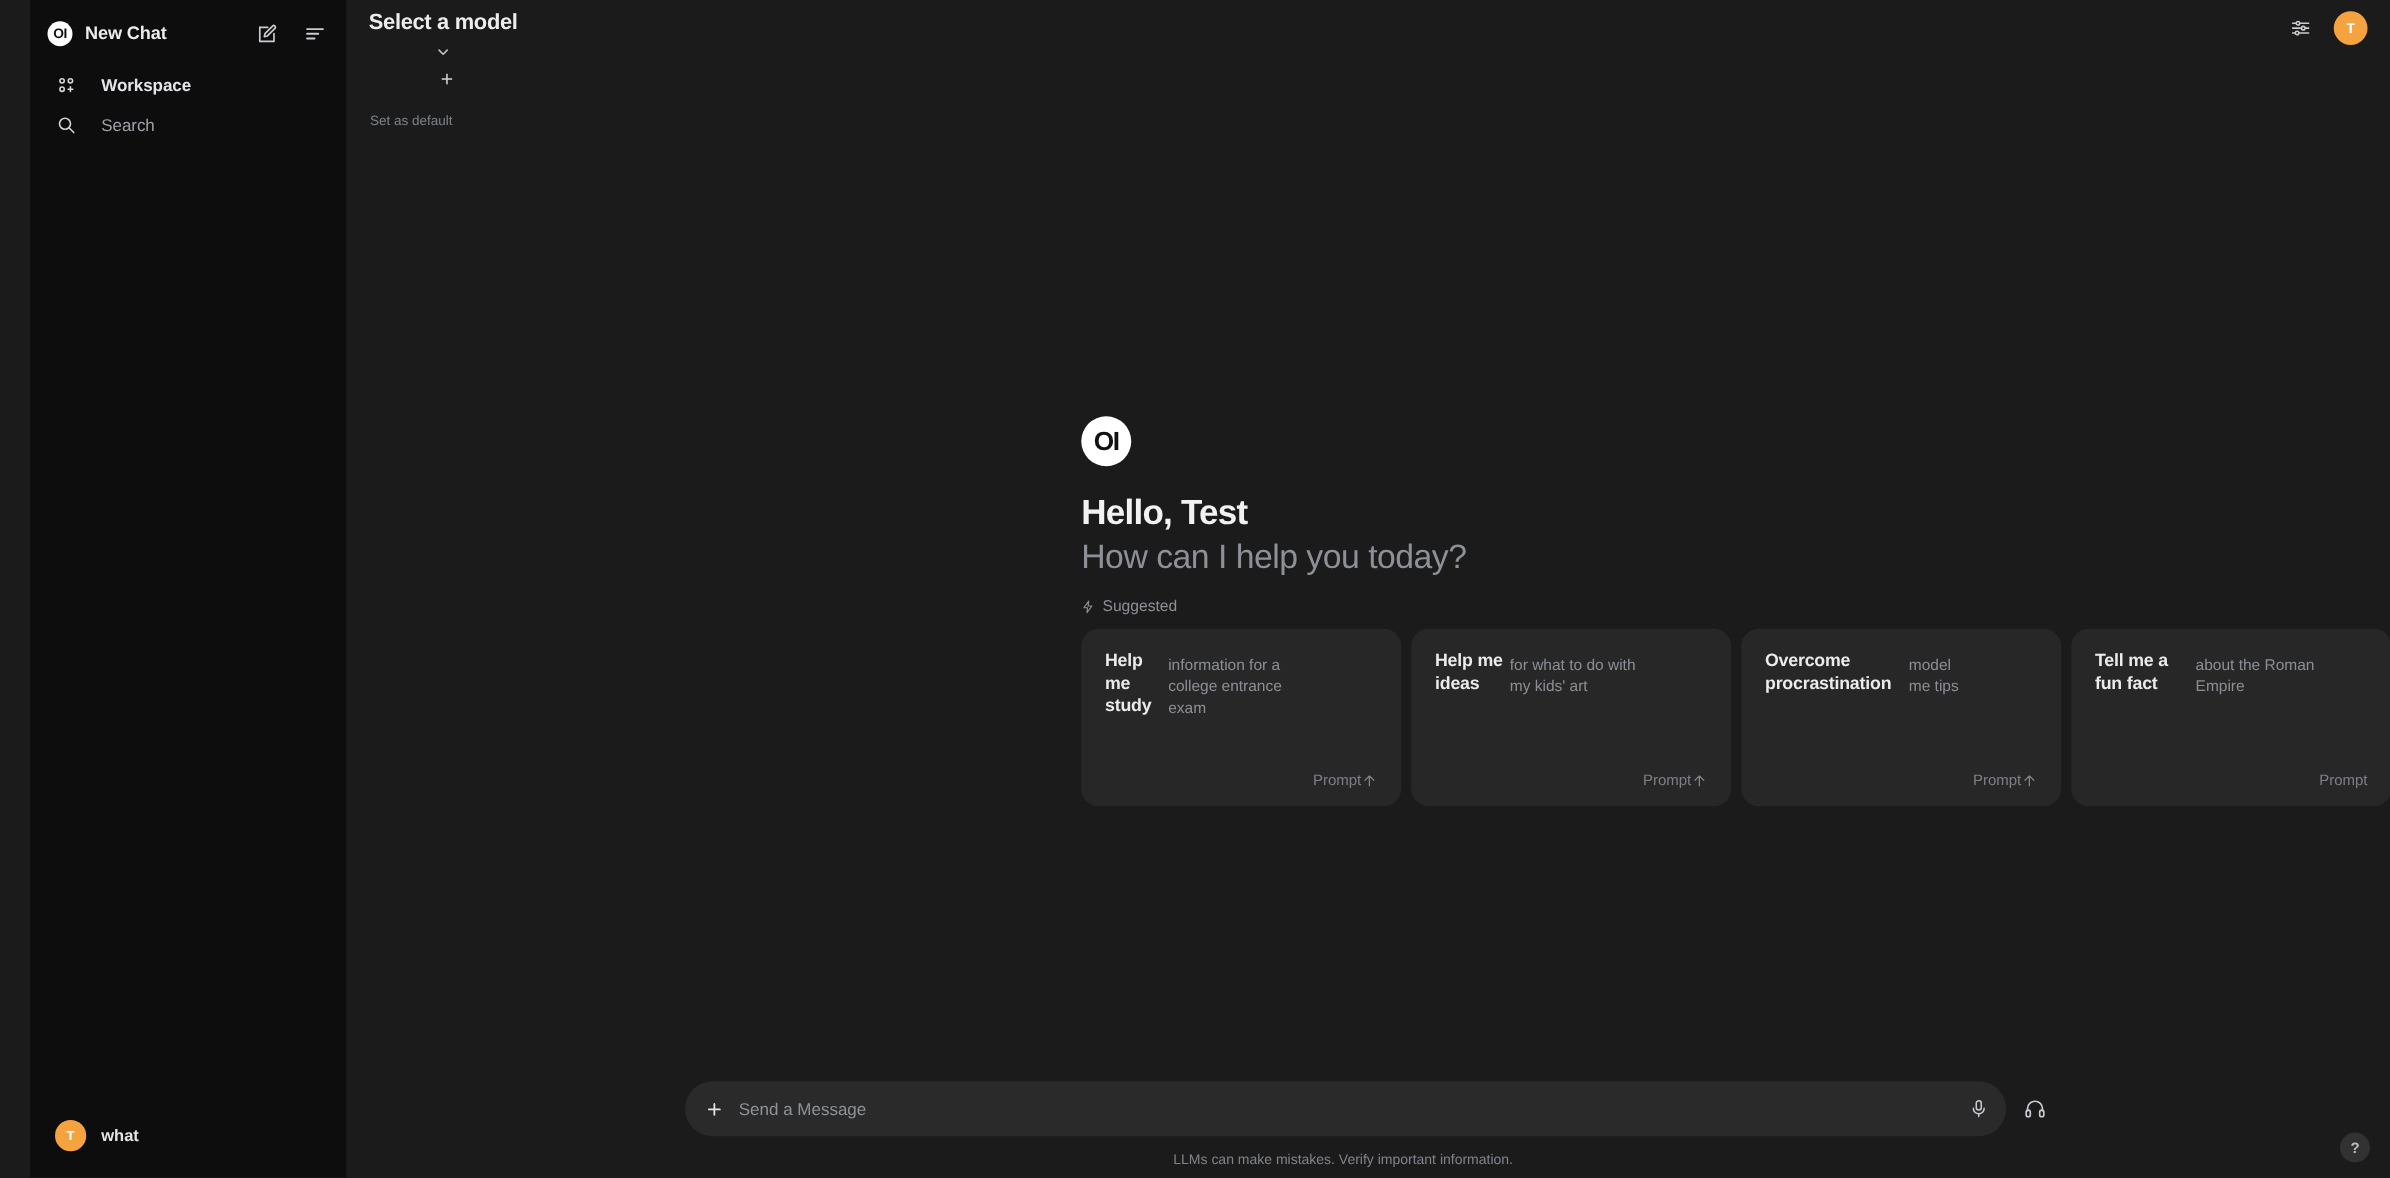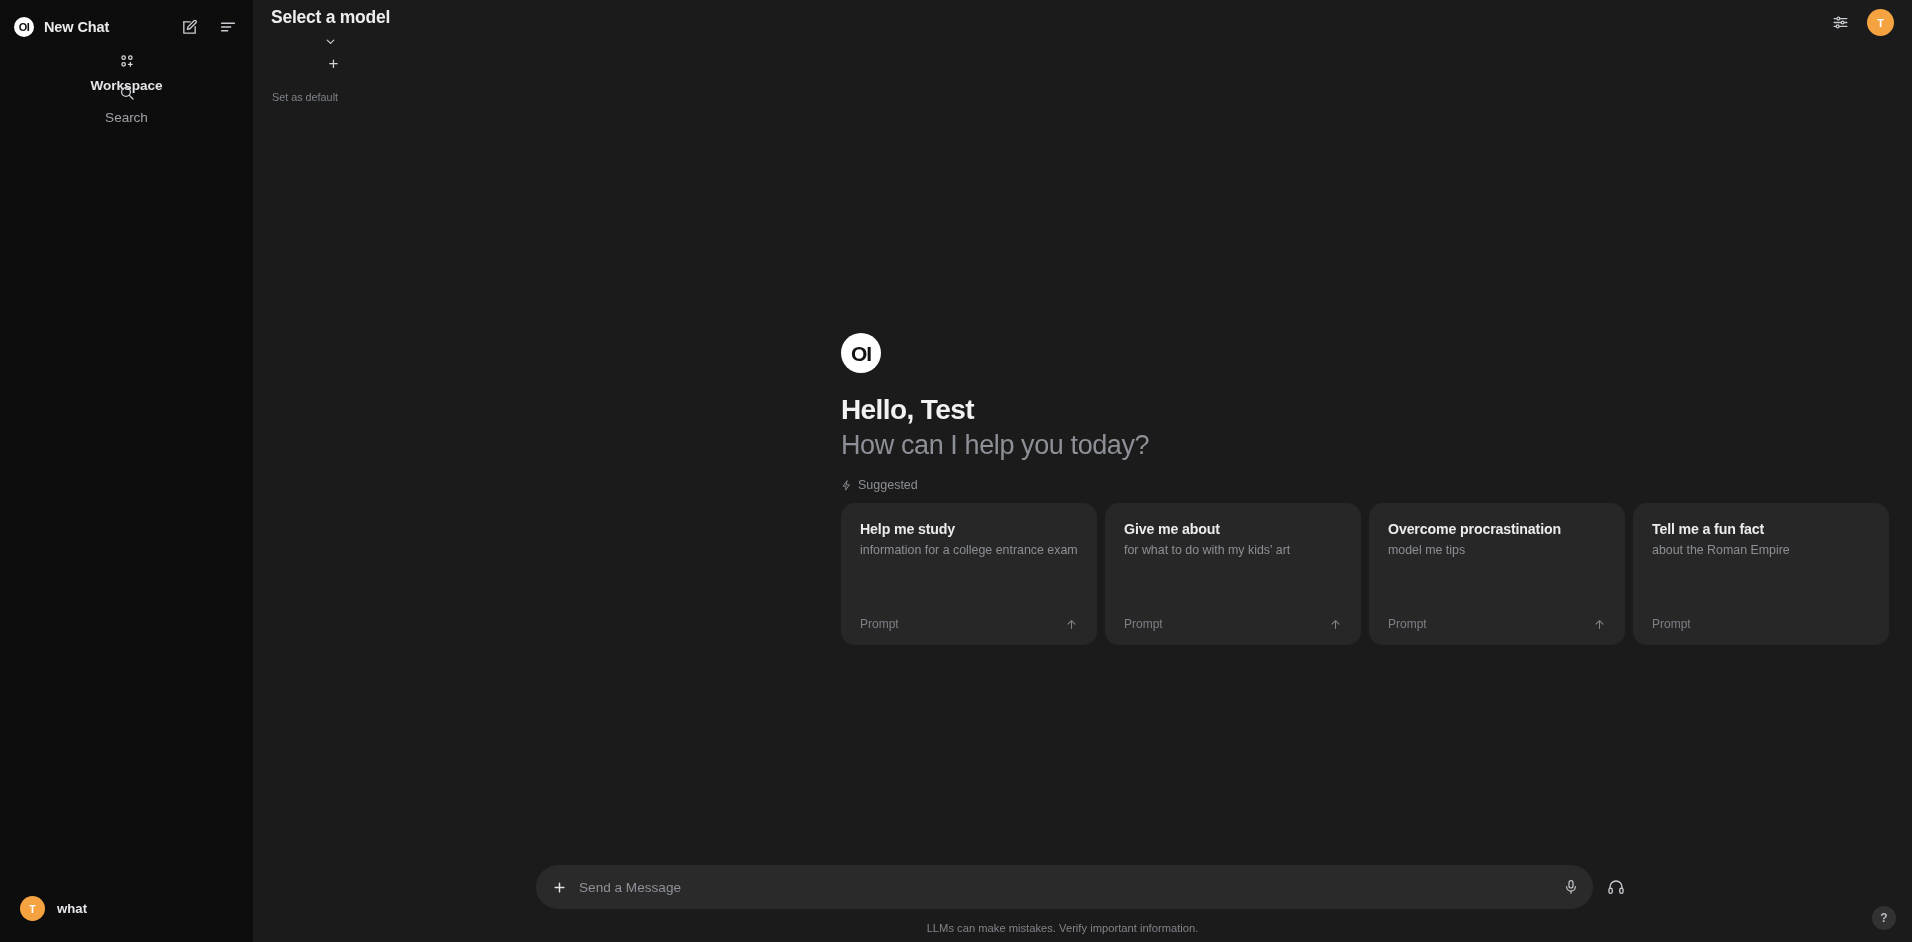--- a/index.html
+++ b/index.html
@@ -12,20 +12,21 @@
     font-family: "Liberation Sans", sans-serif;
     -webkit-font-smoothing: antialiased;
   }
 
   #app {
     position: relative;
     width: 1912px;
     height: 942px;
     display: flex;
     background: #1b1b1b;
+    padding-left: 24px;
   }
 
   
   .sidebar {
     width: 253px;
     height: 942px;
     flex: 0 0 253px;
     background: #0d0d0d;
     position: relative;
     display: flex;
@@ -81,27 +82,26 @@
     cursor: pointer;
     border-radius: 4px;
   }
   .ico-btn svg { display: block; }
 
   .sb-nav { margin-top: 8px; }
 
   .sb-item {
     display: flex;
     align-items: center;
-    gap: 8px;
+    gap: 19px;
     height: 32px;
     padding: 0 6px;
     border-radius: 7px;
     cursor: pointer;
     color: #d6d8dc;
-    flex-direction: column;
   }
   .sb-item .sb-ico {
     width: 18px; height: 18px;
     flex: 0 0 18px;
     display: flex; align-items: center; justify-content: center;
     color: #d6d8dc;
   }
   .sb-item-label {
     font-size: 13.6px;
     font-weight: 600;
@@ -284,21 +284,21 @@
     width: 1324px;
   }
   .card {
     width: 256px;
     flex: 0 0 256px;
     height: 142px;
     background: #272727;
     border-radius: 14px;
     padding: 18px 19px 14px 19px;
     display: flex;
-    flex-direction: column;
+    flex-direction: row;
     cursor: pointer;
     position: relative;
     overflow: hidden;
   }
   .card-title {
     font-size: 14.2px;
     font-weight: 700;
     color: #ebebeb;
     letter-spacing: -0.15px;
     line-height: 1.25;
@@ -514,21 +514,21 @@
             <span class="card-foot-label">Prompt</span>
             <span class="card-arrow">
               <svg width="13" height="13" viewBox="0 0 24 24" fill="none" stroke="currentColor" stroke-width="1.9" stroke-linecap="round" stroke-linejoin="round">
                 <path d="M12 19.5V5M5.5 11.5 12 5l6.5 6.5"></path>
               </svg>
             </span>
           </div>
         </div>
 
         <div class="card">
-          <div class="card-title">Give me about</div>
+          <div class="card-title">Help me ideas</div>
           <div class="card-sub">for what to do with my kids' art</div>
           <div class="card-foot">
             <span class="card-foot-label">Prompt</span>
             <span class="card-arrow">
               <svg width="13" height="13" viewBox="0 0 24 24" fill="none" stroke="currentColor" stroke-width="1.9" stroke-linecap="round" stroke-linejoin="round">
                 <path d="M12 19.5V5M5.5 11.5 12 5l6.5 6.5"></path>
               </svg>
             </span>
           </div>
         </div>

